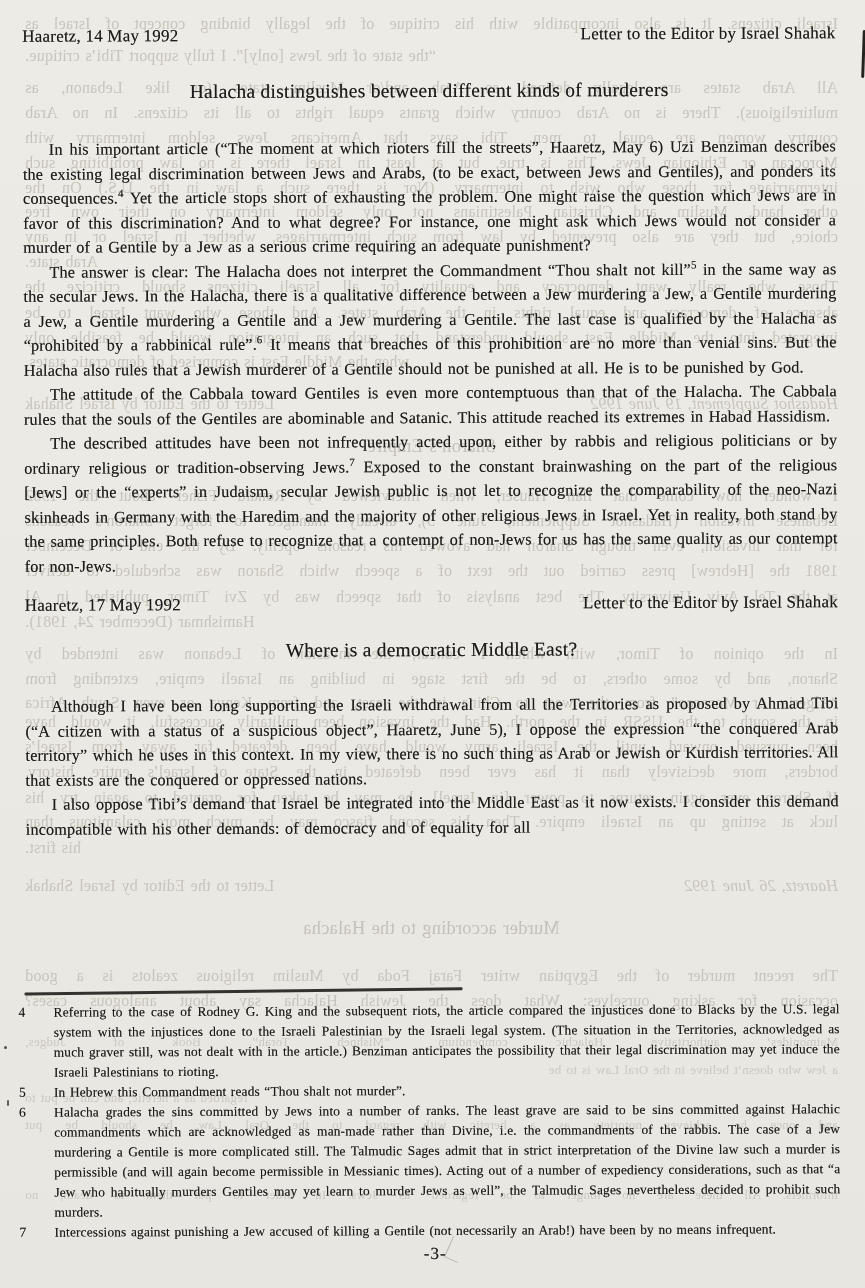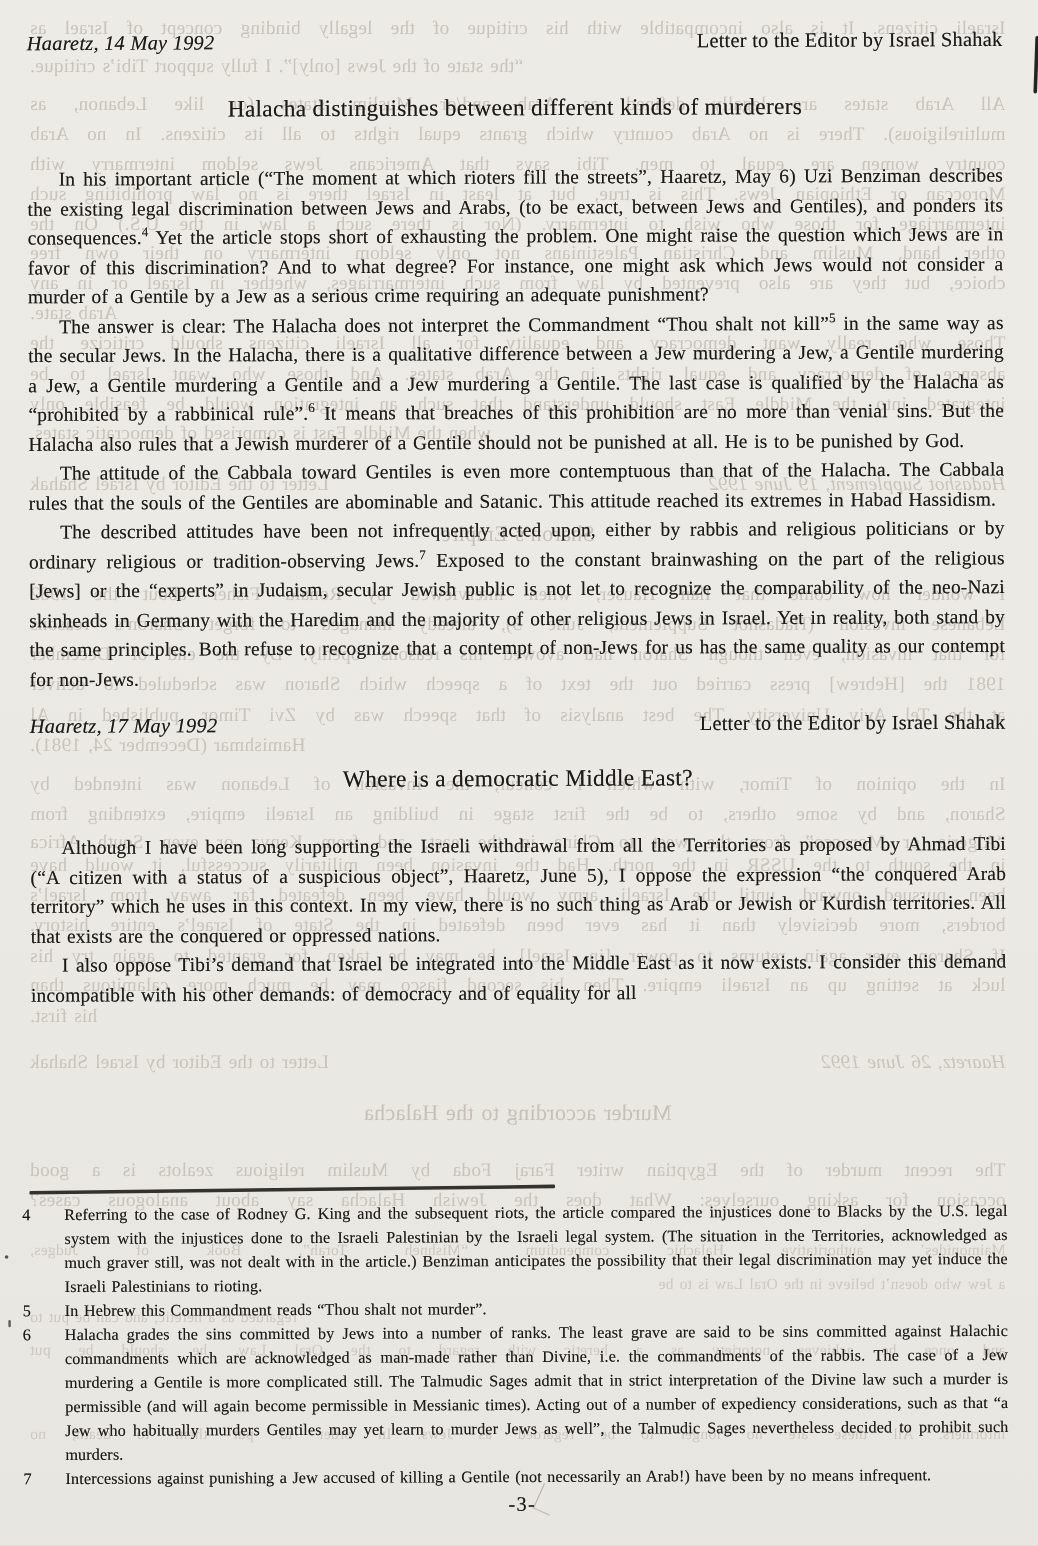--- a/index.html
+++ b/index.html
@@ -33,21 +33,21 @@
     position:absolute;inset:0;z-index:2;
     padding:24px 27px 0 25px;
     transform:rotate(-0.25deg);
     text-shadow:0 0 0.5px rgba(20,18,14,0.55);
   }
   .sec-head{
     display:flex;justify-content:space-between;align-items:baseline;
     font-size:17px;line-height:22px;
   }
   .sec-1 .sec-head{margin-top:16px;}
-  .dateline{font-style:italic;letter-spacing:0.2px;}
+  .dateline{letter-spacing:0.2px;}
   .byline{letter-spacing:0.2px;}
   .sec-title{
     text-align:center;font-size:19.5px;font-weight:400;line-height:26px;
     letter-spacing:0.25px;
   }
   .sec-0 .sec-title{margin:32px 0 32px 0;}
   .sec-1 .sec-title{margin:22px 0 30px 0;}
   .para{
     text-align:justify;text-indent:26px;
     font-size:16.2px;line-height:24.5px;

